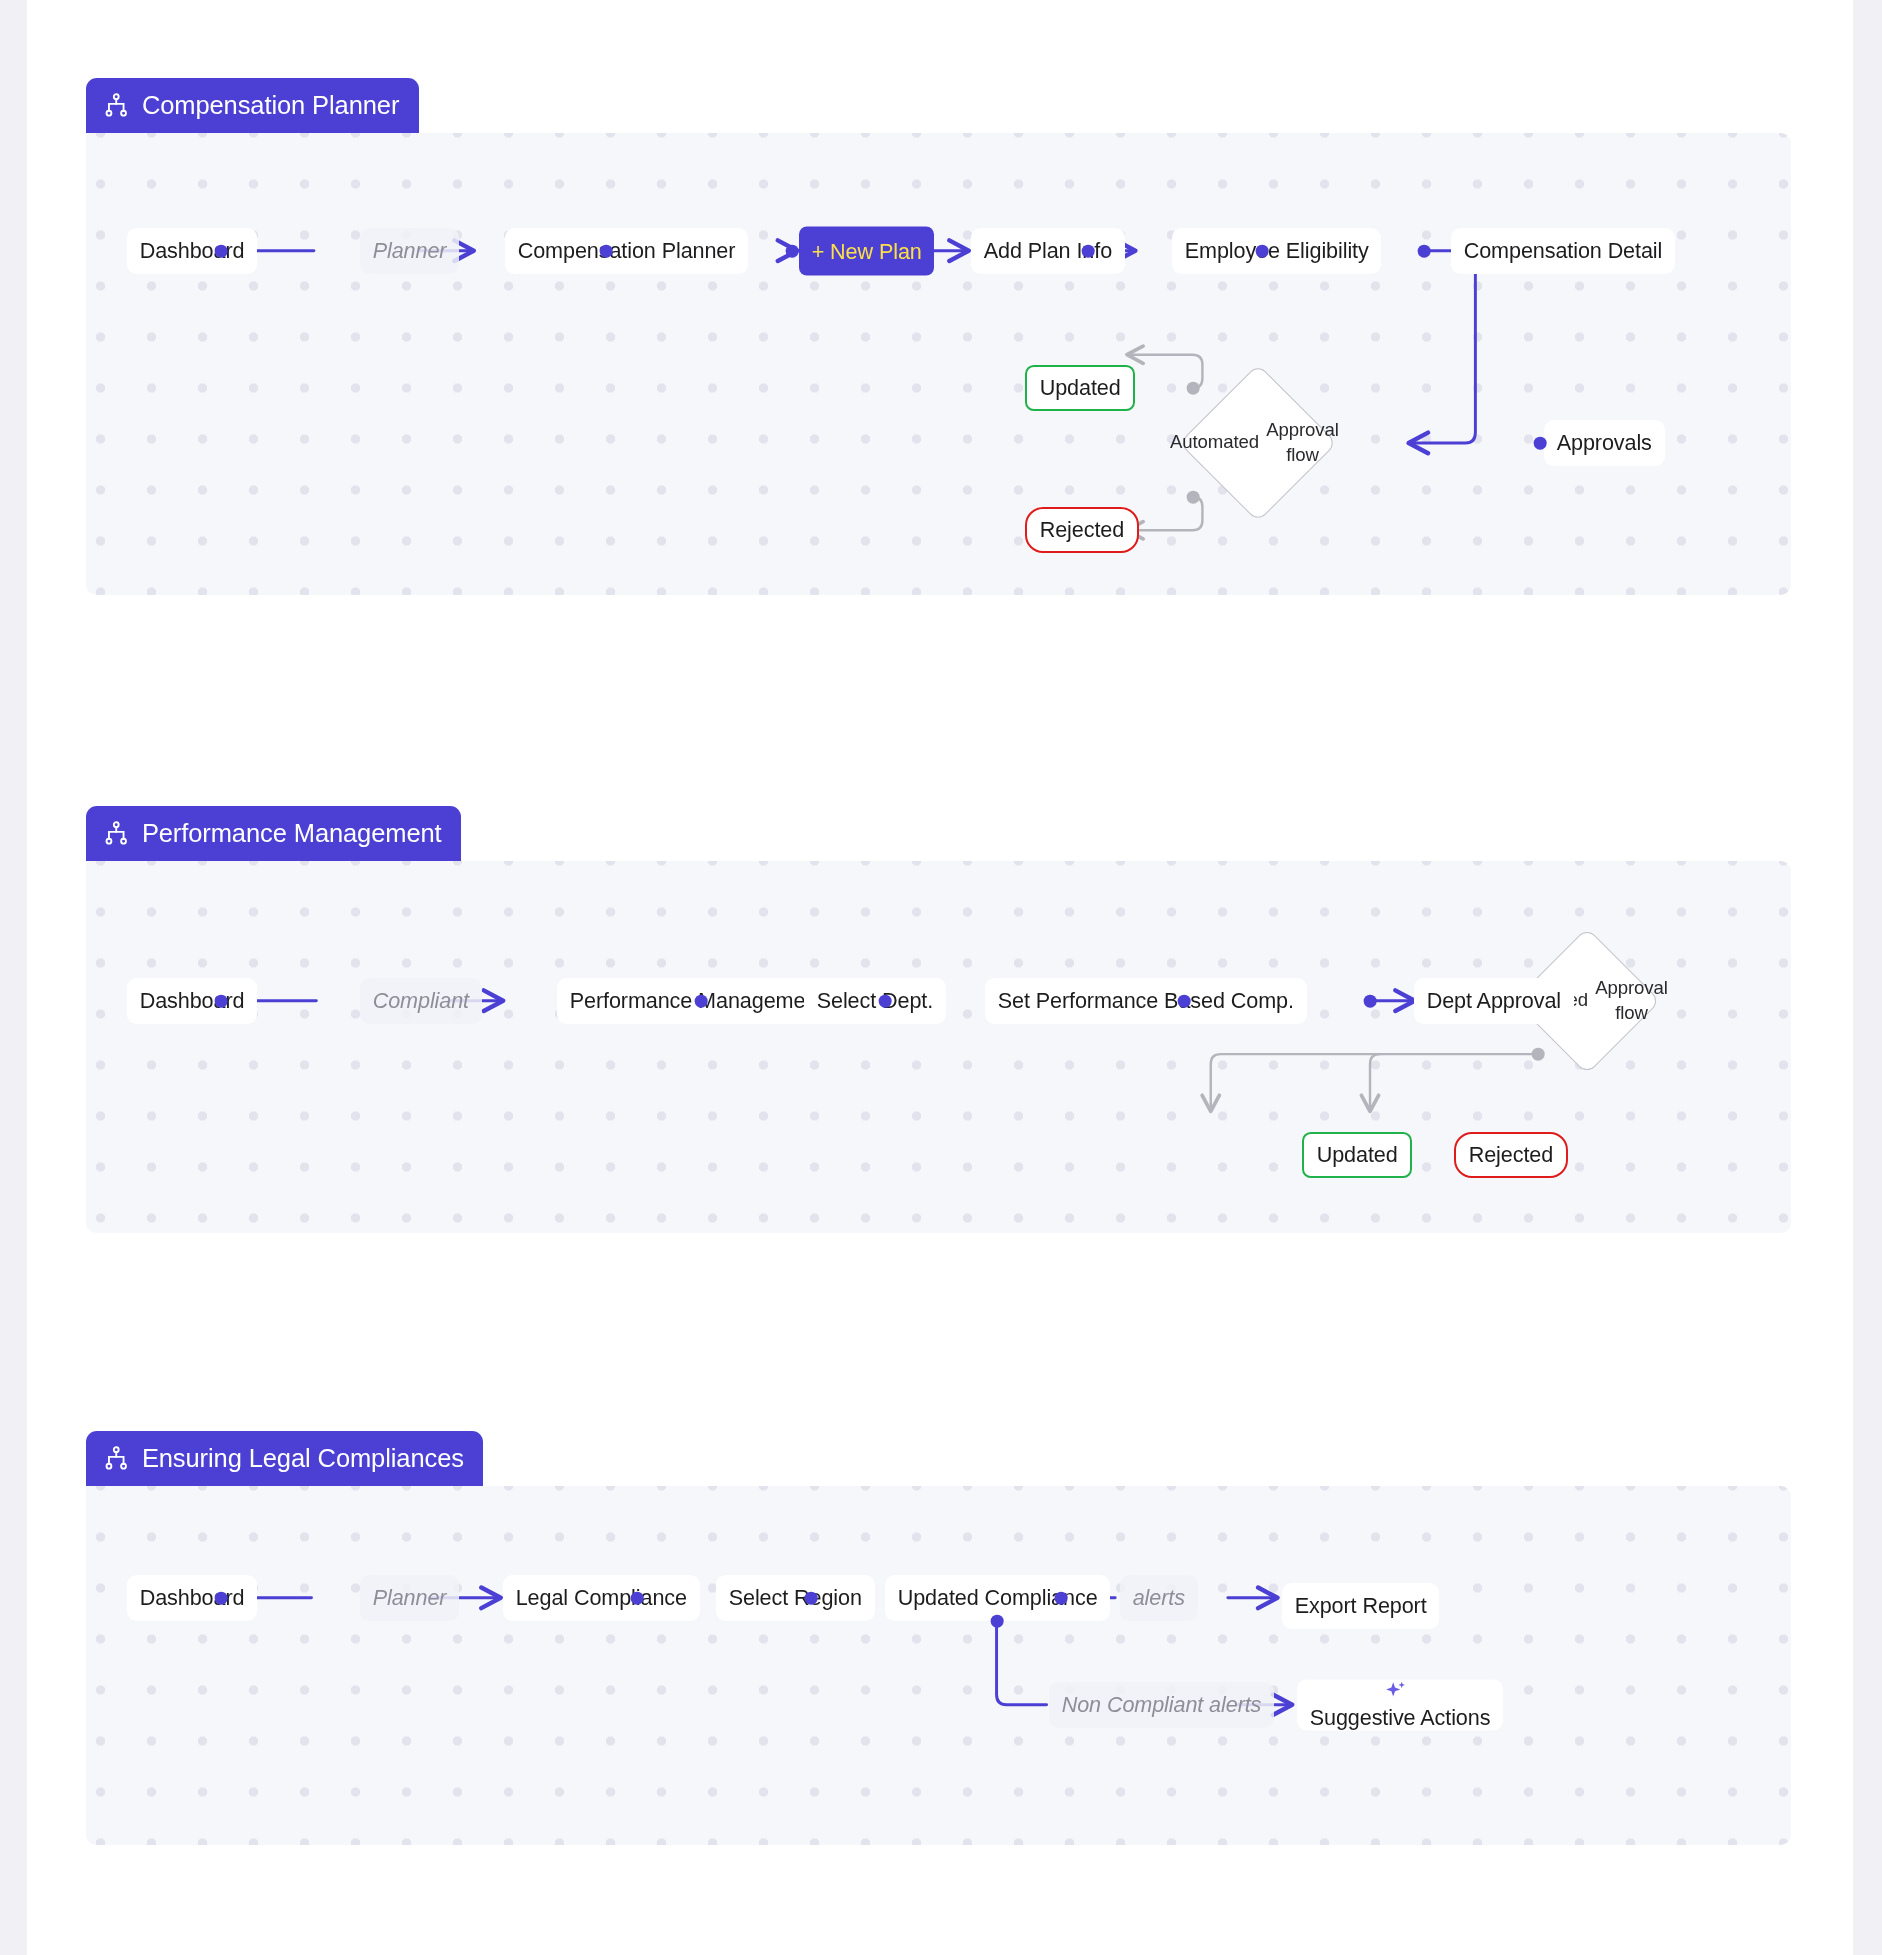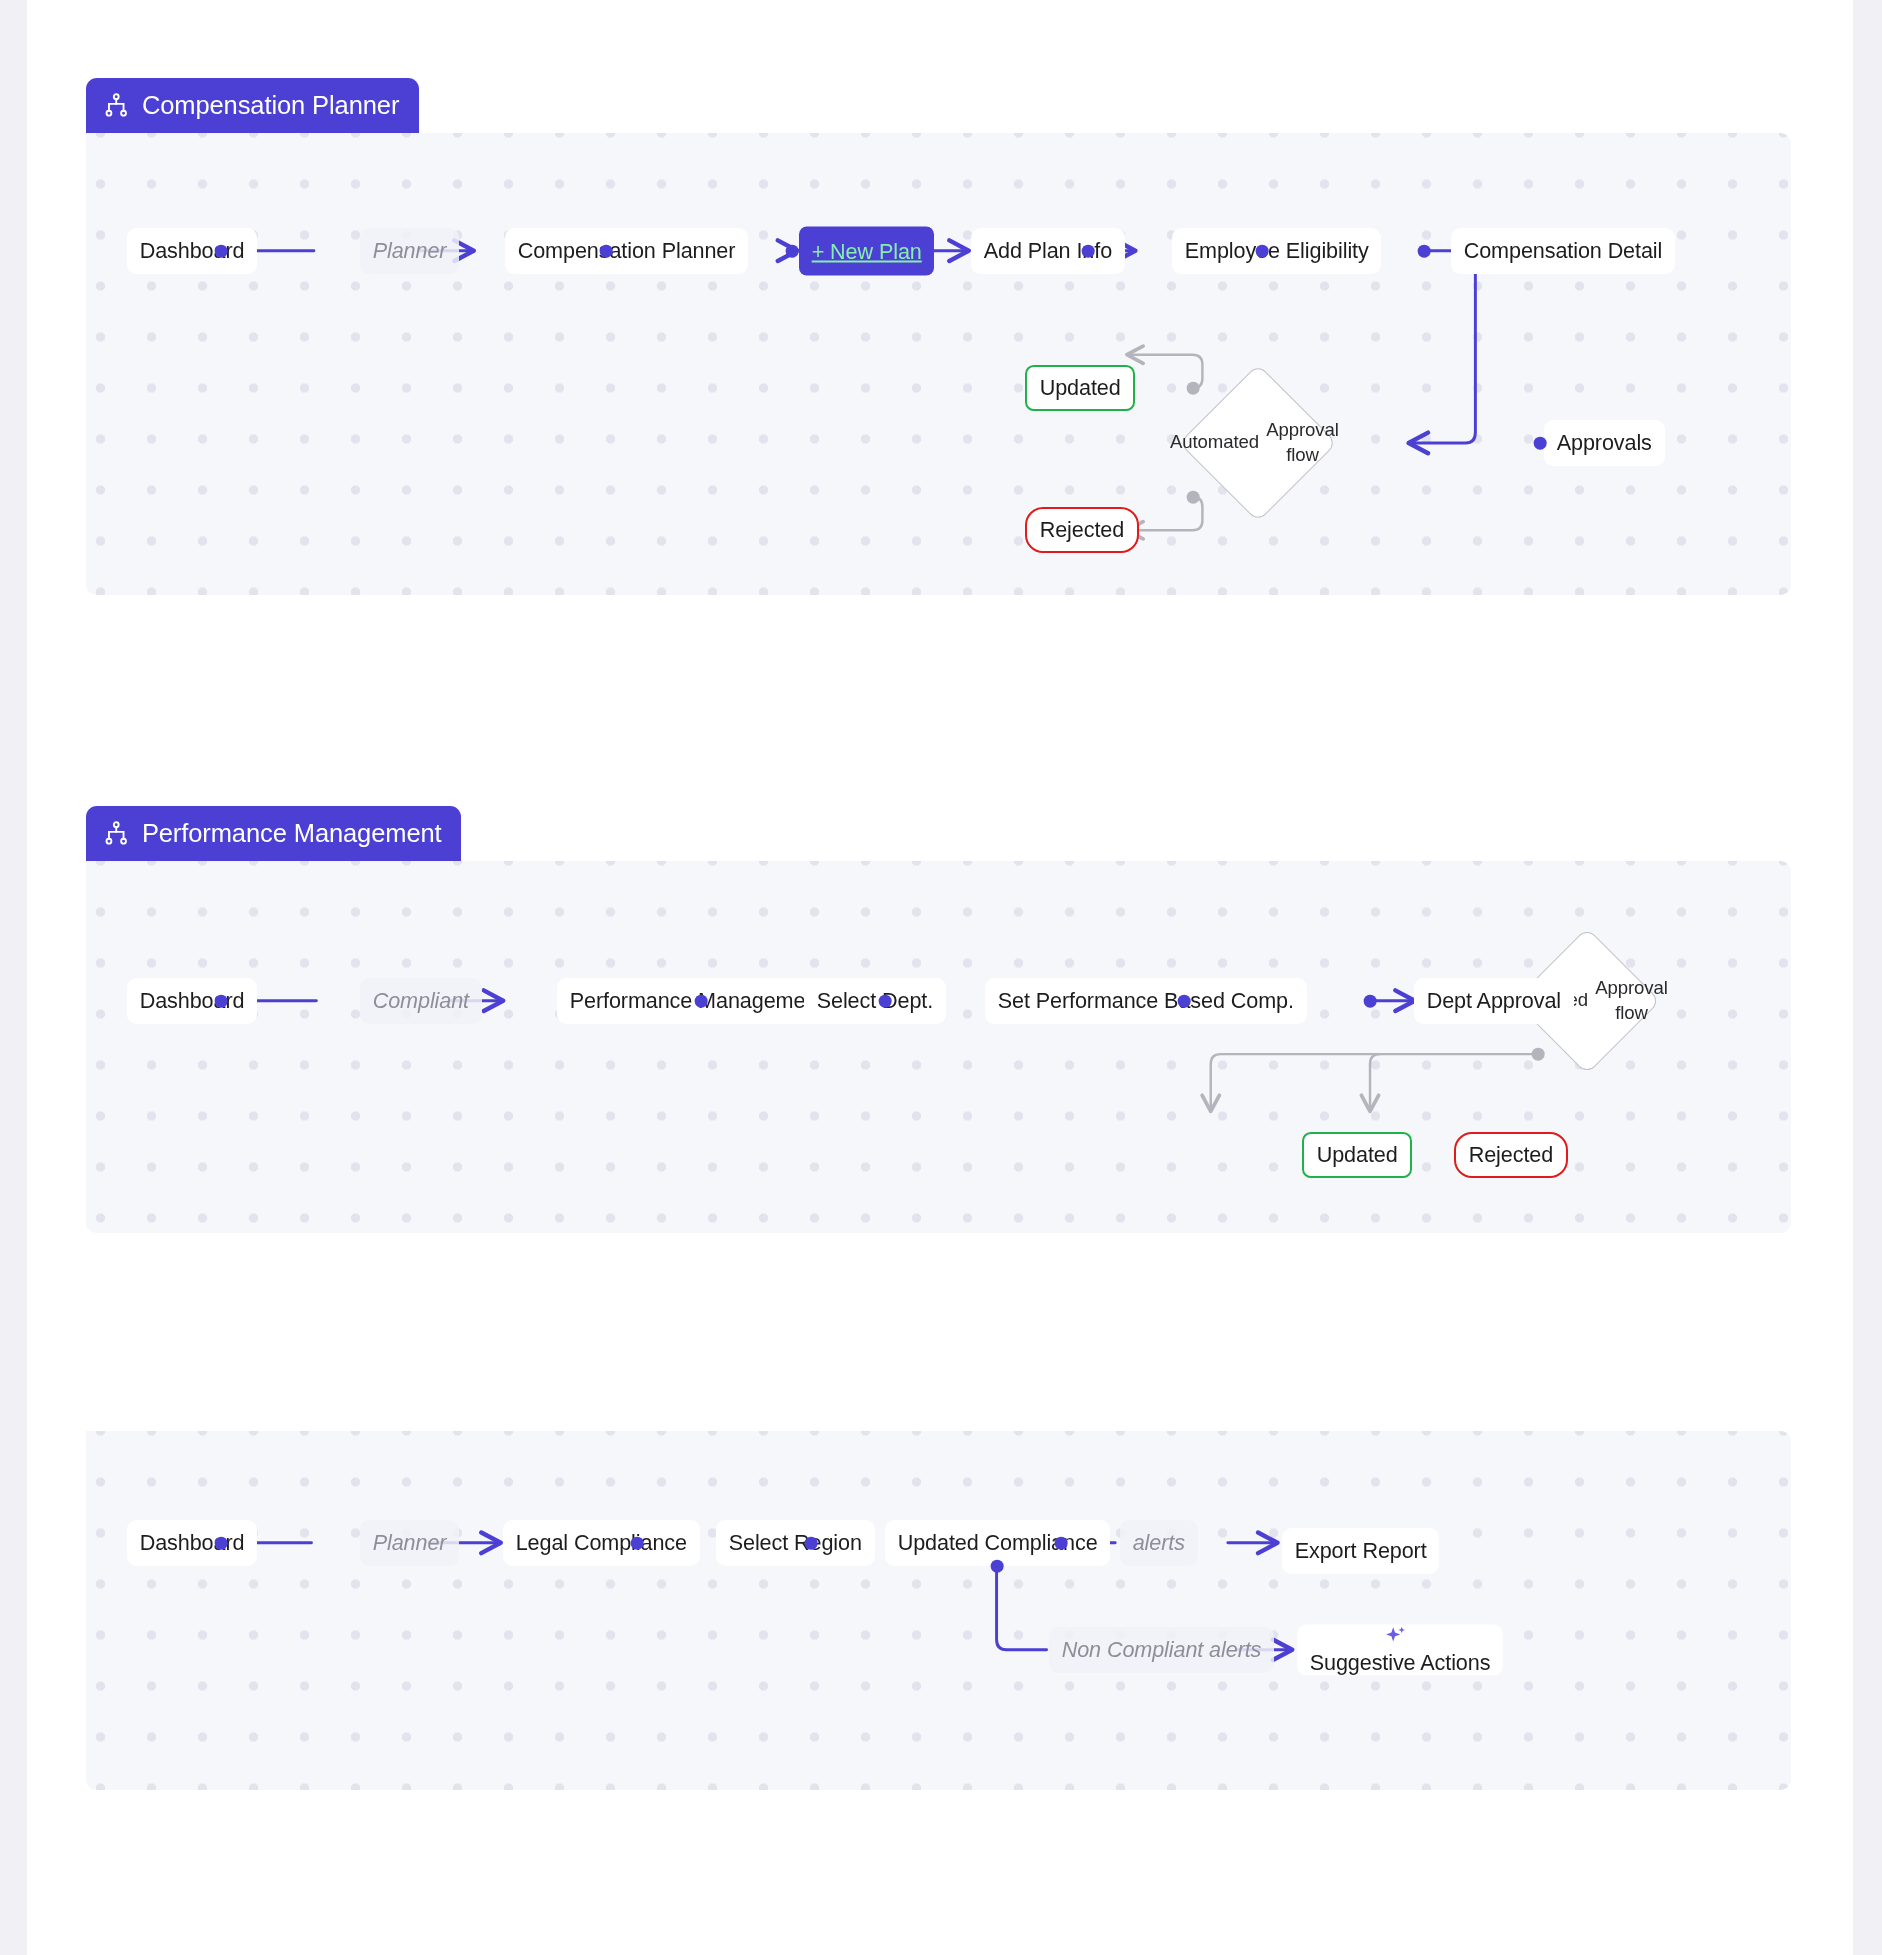--- a/index.html
+++ b/index.html
@@ -86,24 +86,23 @@
   .node.tall { height: 51px; flex-direction: column; }
 
   .node.ghost {
     background: rgba(241,242,247,0.85);
     color: #8e8e99;
     font-style: italic;
   }
 
   .node.primary {
     background: #4b3fd4;
-    color: #86efac;
+    color: #fde047;
     border-radius: 7.8px;
     height: 49px;
-    text-decoration: underline;
   }
 
   .node.ok     { border: 2px solid #1fb24a; border-radius: 8.8px; }
   .node.bad    { border: 2px solid #e01b1b; border-radius: 18px; }
 
   .node.diamond-label {
     background: transparent;
     color: #2a2a2e;
     font-size: 18.6px;
     line-height: 1.32;
@@ -272,20 +271,32 @@
       <div class="dot purple" style="left:615px; top:140px;"></div>
       <div class="dot purple" style="left:799px; top:140px;"></div>
       <div class="dot purple" style="left:1098px; top:140px;"></div>
       <div class="dot purple" style="left:1284px; top:140px;"></div>
       <div class="dot grey" style="left:1452px; top:193px;"></div>
     </div>
   </div>
 
   <div class="section" style="top:1431px;">
 
+    <div class="sec-header">
+      <span class="hicon">
+        <svg viewBox="0 0 24 24" width="26.5" height="26.5" fill="none" stroke="#ffffff" stroke-width="1.7" stroke-linecap="round">
+          <circle cx="12" cy="4.2" r="2.2"></circle>
+          <circle cx="5.4" cy="19.2" r="2.2"></circle>
+          <circle cx="18.6" cy="19.2" r="2.2"></circle>
+          <path d="M12 6.4v4.4"></path>
+          <path d="M5.4 17v-6.2h13.2V17"></path>
+        </svg>
+      </span>
+      <span>Ensuring Legal Compliances</span>
+    </div>
 
     <div class="canvas" style="height:359px;">
 
       <svg class="layer" viewBox="0 0 3479 732" preserveAspectRatio="none">
         <defs>
           <marker id="ar-p3" markerWidth="9" markerHeight="9" refX="7.4" refY="4.5" orient="auto">
             <path d="M1,1 L7.6,4.5 L1,8" fill="none" stroke="#4b3fd4" stroke-width="1.5" stroke-linecap="round" stroke-linejoin="round"></path>
           </marker>
         </defs>
         <g fill="none" stroke="#4b3fd4" stroke-width="6" stroke-linecap="round">

